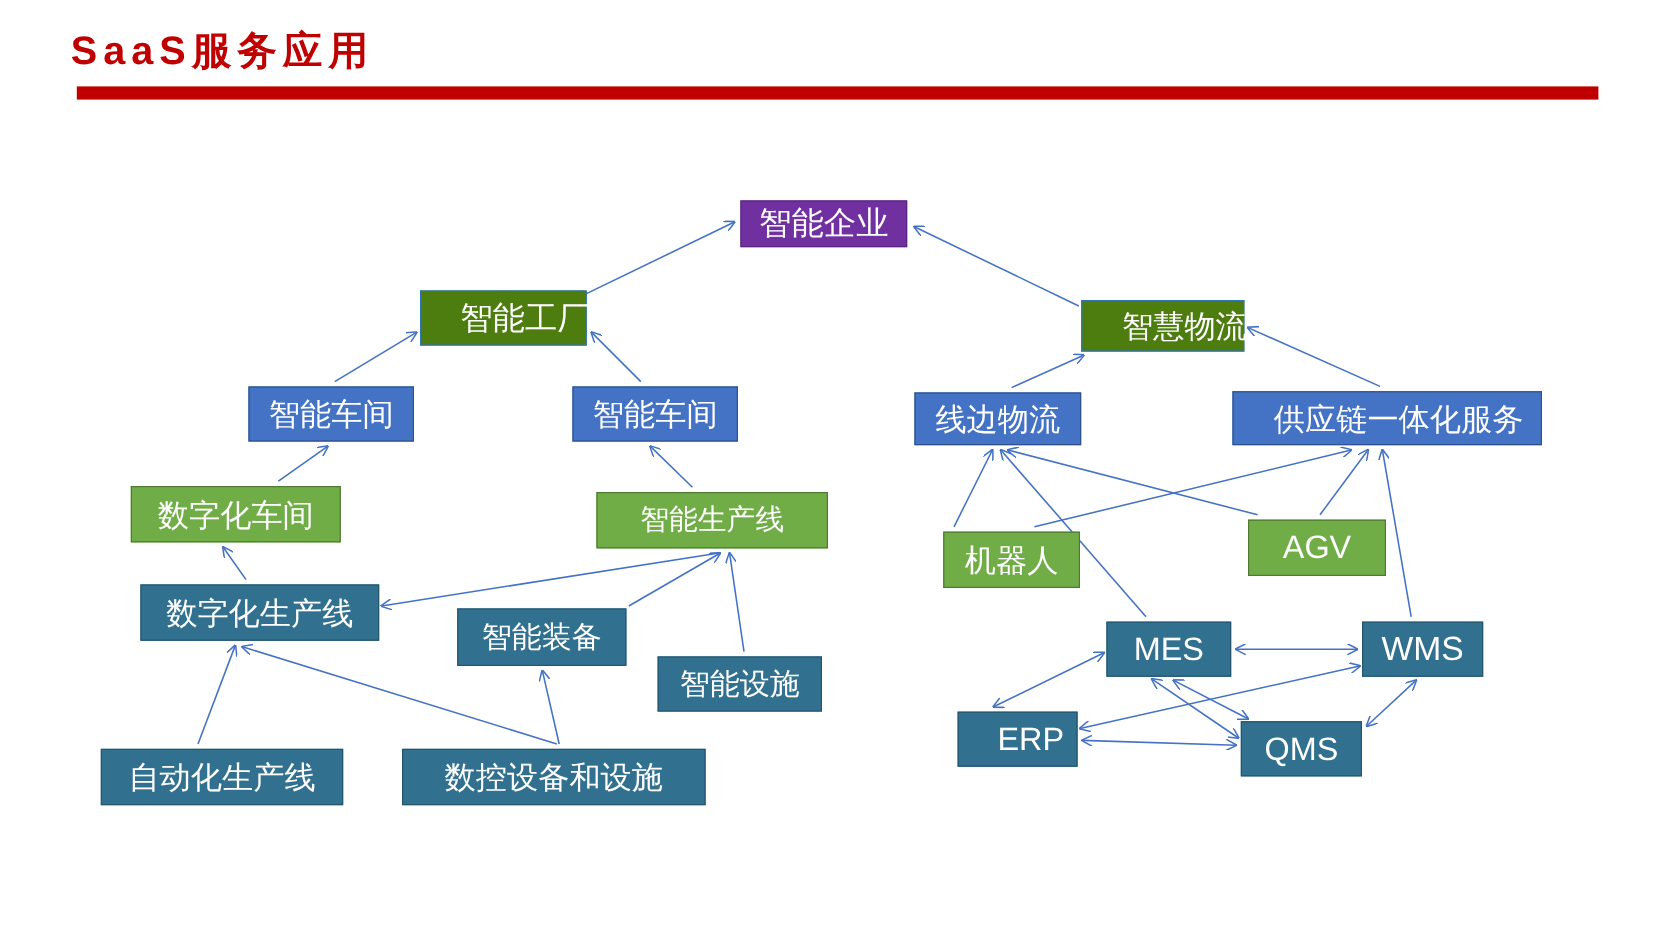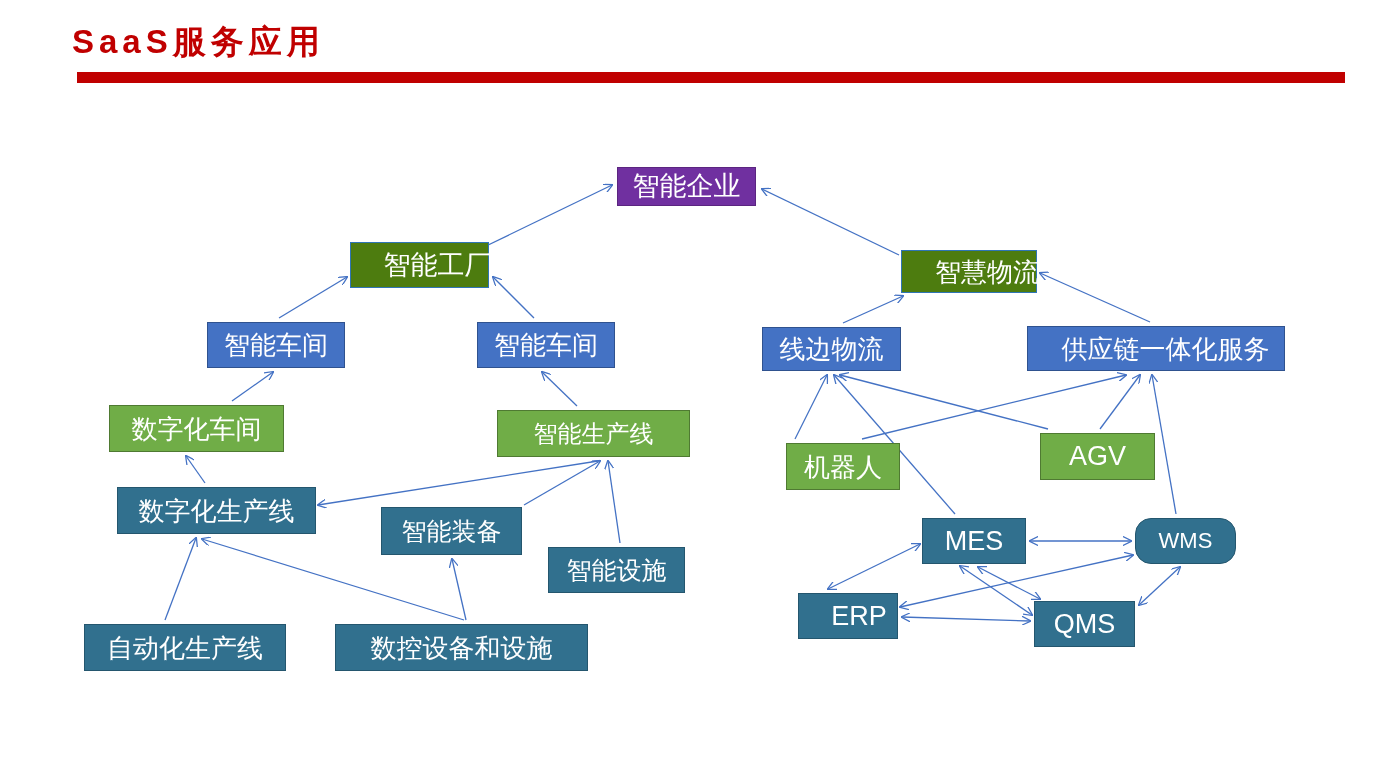--- a/index.html
+++ b/index.html
@@ -18,21 +18,21 @@
   #slide {
     position: absolute;
     left: 0; top: 0;
     width: 1388px;
     height: 775px;
     background: #ffffff;
   }
   
   #title-block {
     position: absolute;
-    left: 17px; top: 0;
+    left: 4px; top: 0;
     width: 1208px;
     height: 110px;
   }
   #page-title {
     position: absolute;
     left: 55px;
     top: 20px;
     font-size: 33px;
     font-weight: bold;
     color: #c00000;
@@ -142,21 +142,21 @@
         <div class="node blue" style="left: 477px; top: 307px; width: 138px; height: 46px; font-size: 26px;">智能车间</div>
         <div class="node blue" style="left: 762px; top: 312px; width: 139px; height: 44px; font-size: 26px;">线边物流</div>
         <div class="node blue" style="left: 1027px; top: 311px; width: 258px; height: 45px; font-size: 26px; padding-left: 19px;">供应链一体化服务</div>
         <div class="node green" style="left: 109px; top: 390px; width: 175px; height: 47px; font-size: 26px;">数字化车间</div>
         <div class="node green" style="left: 497px; top: 395px; width: 193px; height: 47px; font-size: 24px;">智能生产线</div>
         <div class="node green" style="left: 1040px; top: 418px; width: 115px; height: 47px; font-size: 27px;">AGV</div>
         <div class="node green" style="left: 786px; top: 428px; width: 114px; height: 47px; font-size: 26px;">机器人</div>
         <div class="node teal" style="left: 117px; top: 472px; width: 199px; height: 47px; font-size: 26px;">数字化生产线</div>
         <div class="node teal" style="left: 381px; top: 492px; width: 141px; height: 48px; font-size: 25px;">智能装备</div>
         <div class="node teal" style="left: 922px; top: 503px; width: 104px; height: 46px; font-size: 27px;">MES</div>
-        <div class="node teal" style="left: 1135px; top: 503px; width: 101px; height: 46px; font-size: 22px; border-radius: 16px;">WMS</div>
+        <div class="node teal" style="left: 1135px; top: 503px; width: 101px; height: 46px; font-size: 28px;">WMS</div>
         <div class="node teal" style="left: 548px; top: 532px; width: 137px; height: 46px; font-size: 25px;">智能设施</div>
         <div class="node teal" style="left: 798px; top: 578px; width: 100px; height: 46px; font-size: 27px; padding-left: 22px;">ERP</div>
         <div class="node teal" style="left: 1034px; top: 586px; width: 101px; height: 46px; font-size: 27px;">QMS</div>
         <div class="node teal" style="left: 84px; top: 609px; width: 202px; height: 47px; font-size: 26px;">自动化生产线</div>
         <div class="node teal" style="left: 335px; top: 609px; width: 253px; height: 47px; font-size: 26px;">数控设备和设施</div>
       </div>
   </div>
 
 </div>
 

